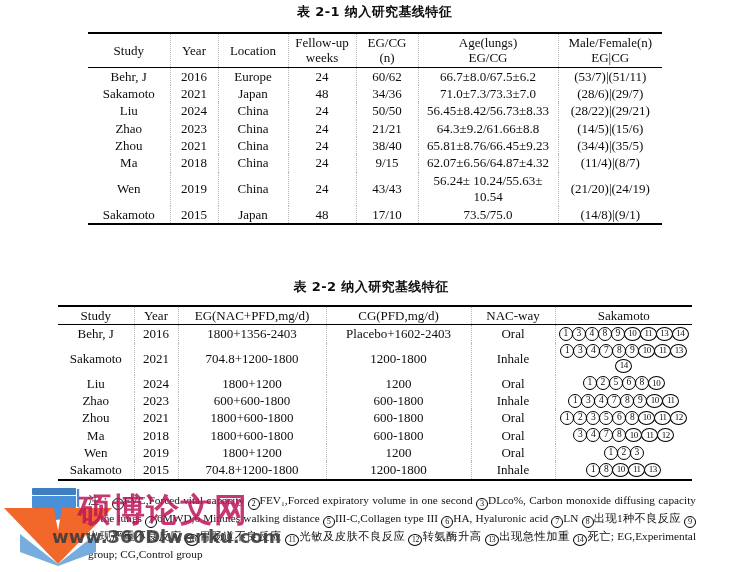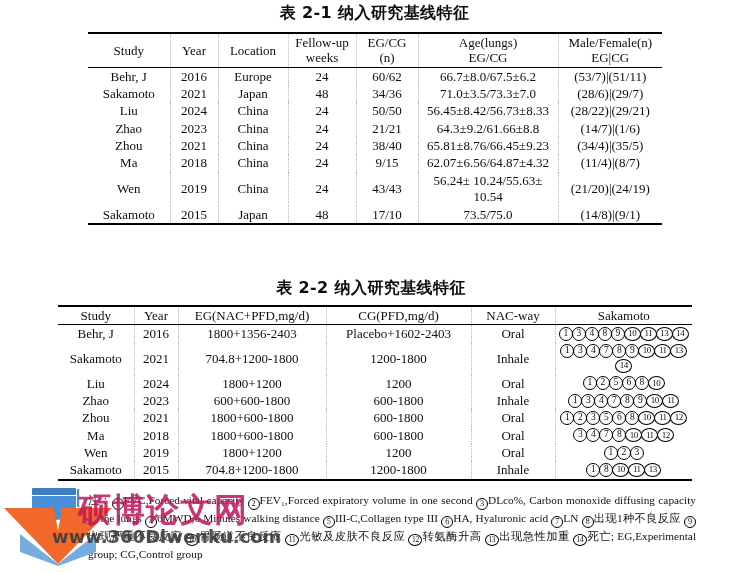--- a/index.html
+++ b/index.html
@@ -13,21 +13,21 @@
     position: relative;
     font-family: "Liberation Serif", "DejaVu Serif", serif;
     color: #0d0d0d;
     overflow: hidden;
   }
 
   .page { position: relative; width: 749px; height: 572px; }
 
   .tbl-title {
     text-align: center;
-    font-size: 16px;
+    font-size: 13px;
     font-weight: 600;
     letter-spacing: 0.4px;
     font-family: "DejaVu Sans", "Liberation Sans", sans-serif;
   }
 
   table.data {
     border-collapse: collapse;
     table-layout: fixed;
     font-size: 13px;
   }
@@ -187,40 +187,40 @@
         <td class="rule-mid guide">60/62</td>
         <td class="rule-mid guide">66.7±8.0/67.5±6.2</td>
         <td class="rule-mid guide">(53/7)|(51/11)</td>
       </tr>
       <tr>
         <td>Sakamoto</td>
         <td class="guide">2021</td>
         <td class="guide">Japan</td>
         <td class="guide">48</td>
         <td class="guide">34/36</td>
-        <td class="guide">71.0±3.5/73.3±7.0</td>
+        <td class="guide">71.0±7.3/73.3±7.0</td>
         <td class="guide">(28/6)|(29/7)</td>
       </tr>
       <tr>
         <td>Liu</td>
         <td class="guide">2024</td>
         <td class="guide">China</td>
         <td class="guide">24</td>
         <td class="guide">50/50</td>
         <td class="guide">56.45±8.42/56.73±8.33</td>
         <td class="guide">(28/22)|(29/21)</td>
       </tr>
       <tr>
         <td>Zhao</td>
         <td class="guide">2023</td>
         <td class="guide">China</td>
         <td class="guide">24</td>
         <td class="guide">21/21</td>
         <td class="guide">64.3±9.2/61.66±8.8</td>
-        <td class="guide">(14/7)|(1/6)</td>
+        <td class="guide">(14/5)|(15/6)</td>
       </tr>
       <tr>
         <td>Zhou</td>
         <td class="guide">2021</td>
         <td class="guide">China</td>
         <td class="guide">24</td>
         <td class="guide">38/40</td>
         <td class="guide">65.81±8.76/66.45±9.23</td>
         <td class="guide">(34/4)|(35/5)</td>
       </tr>

